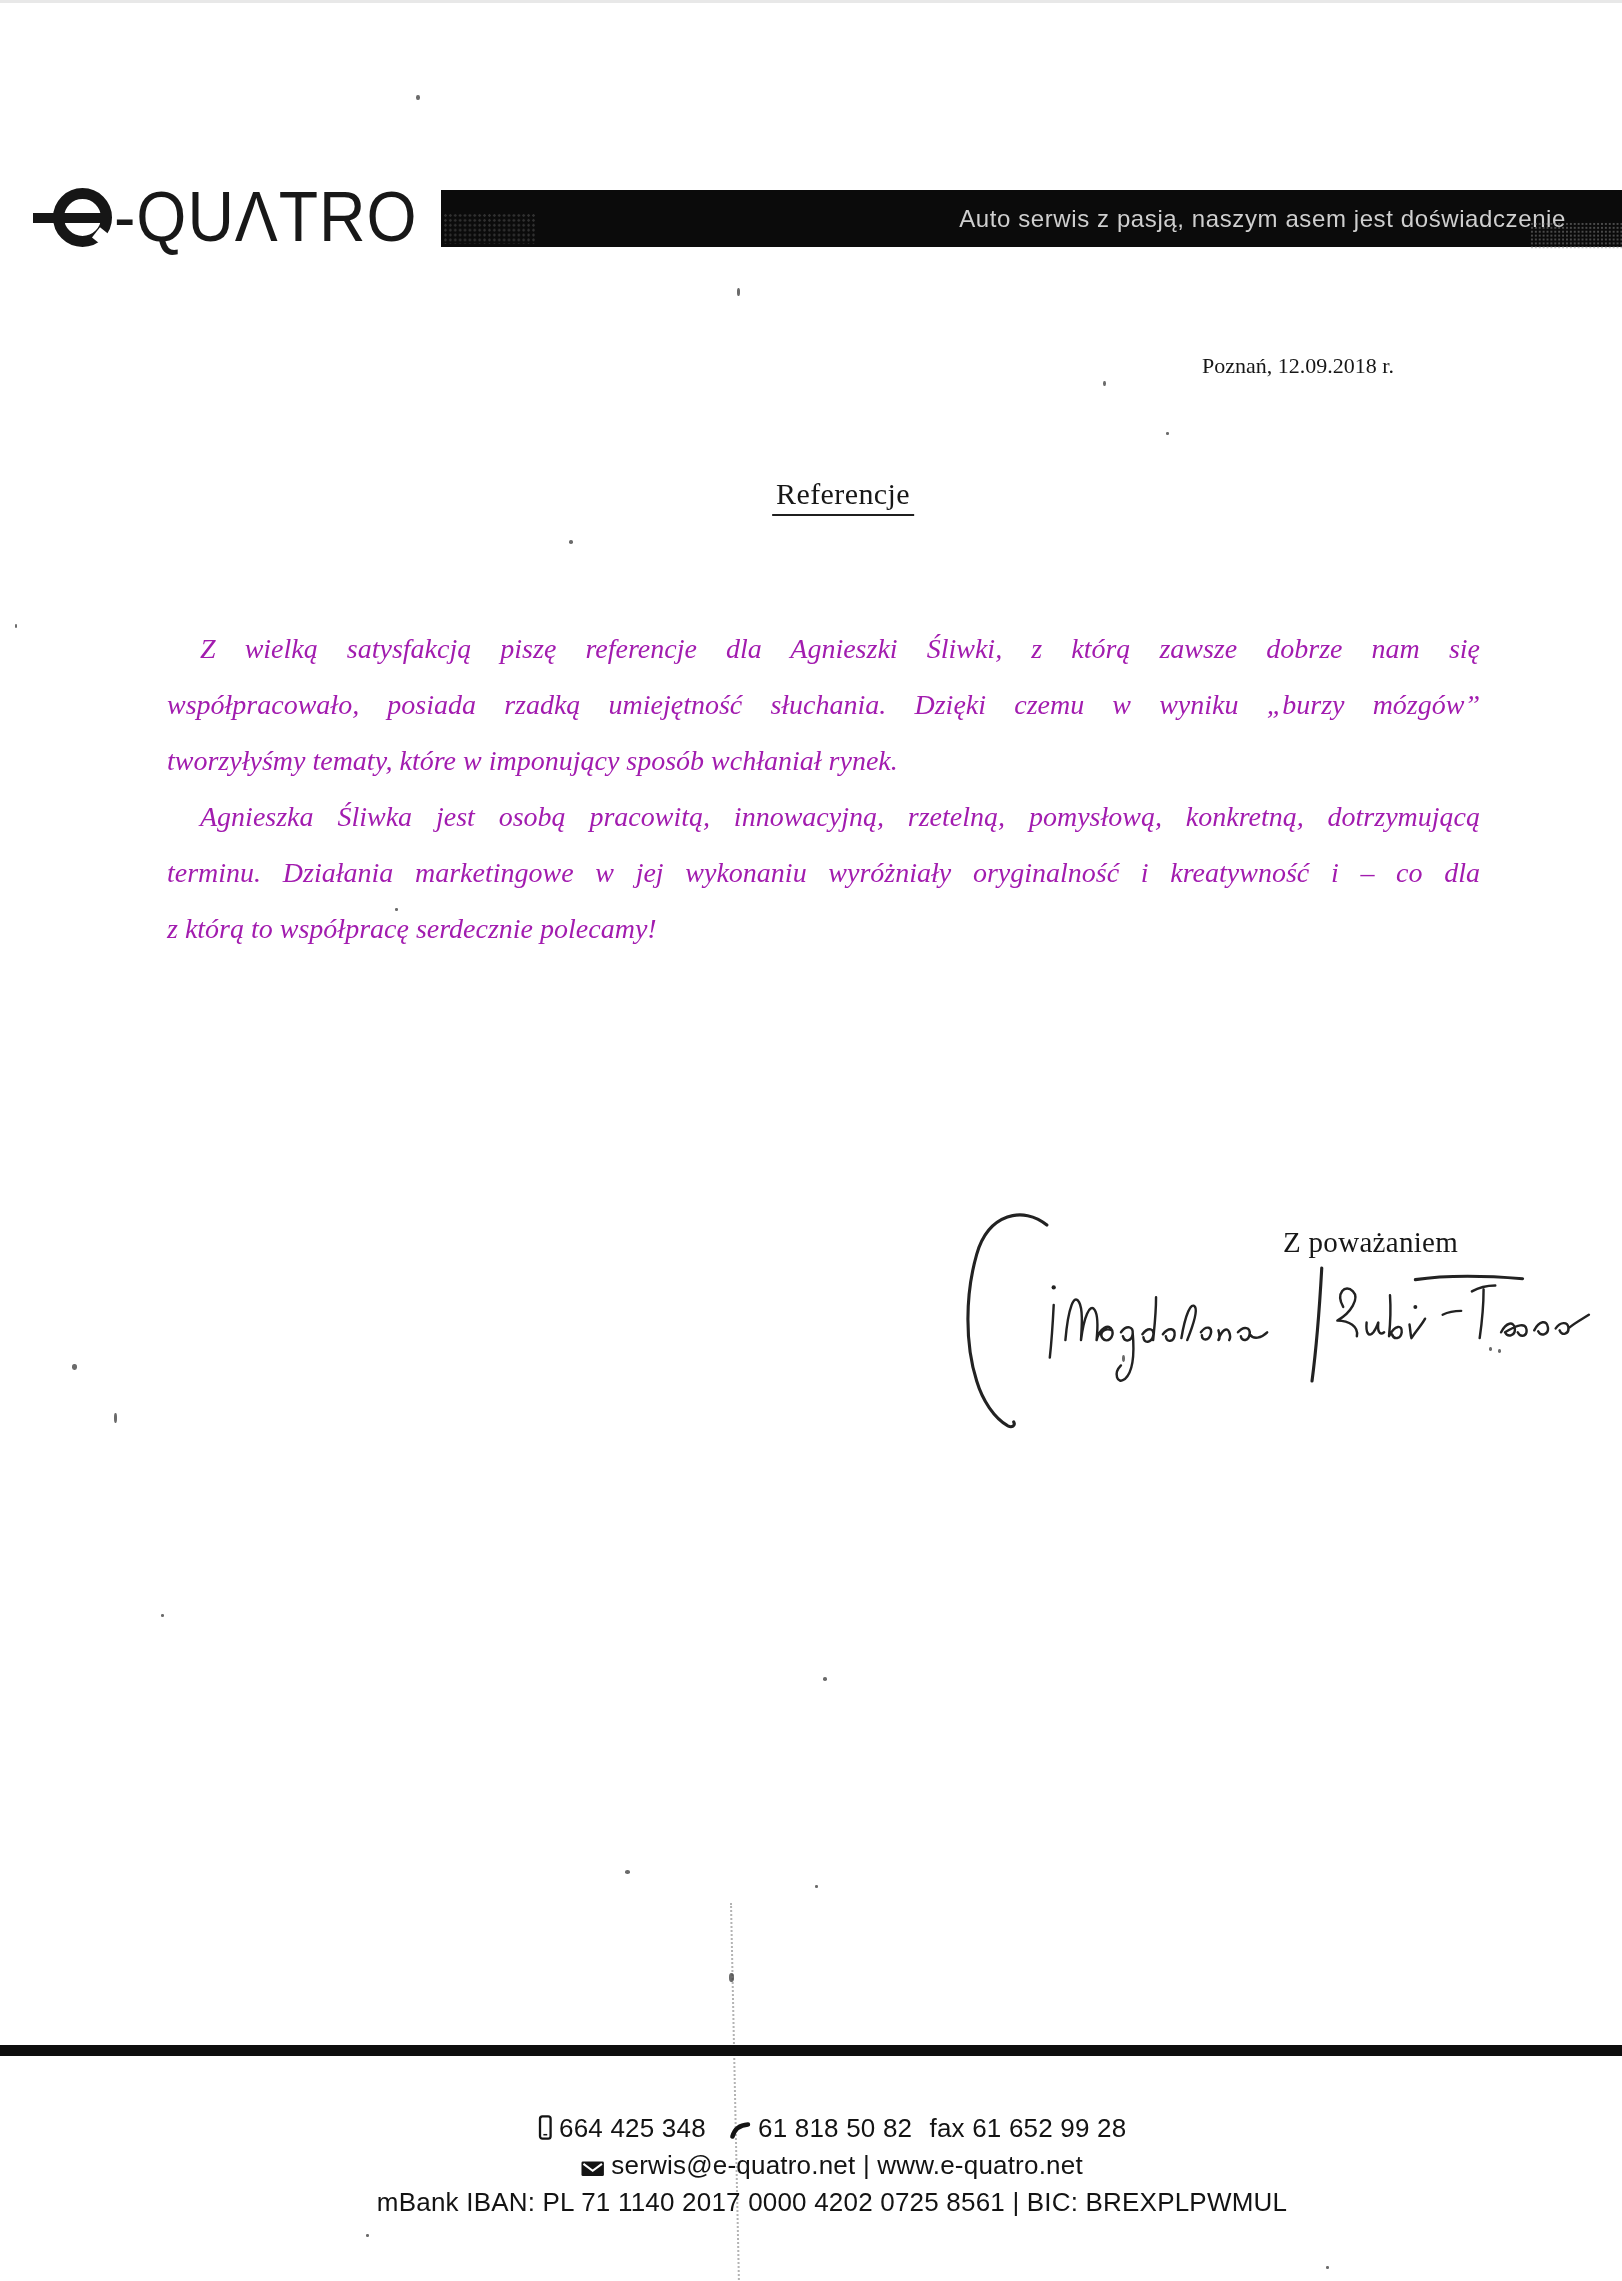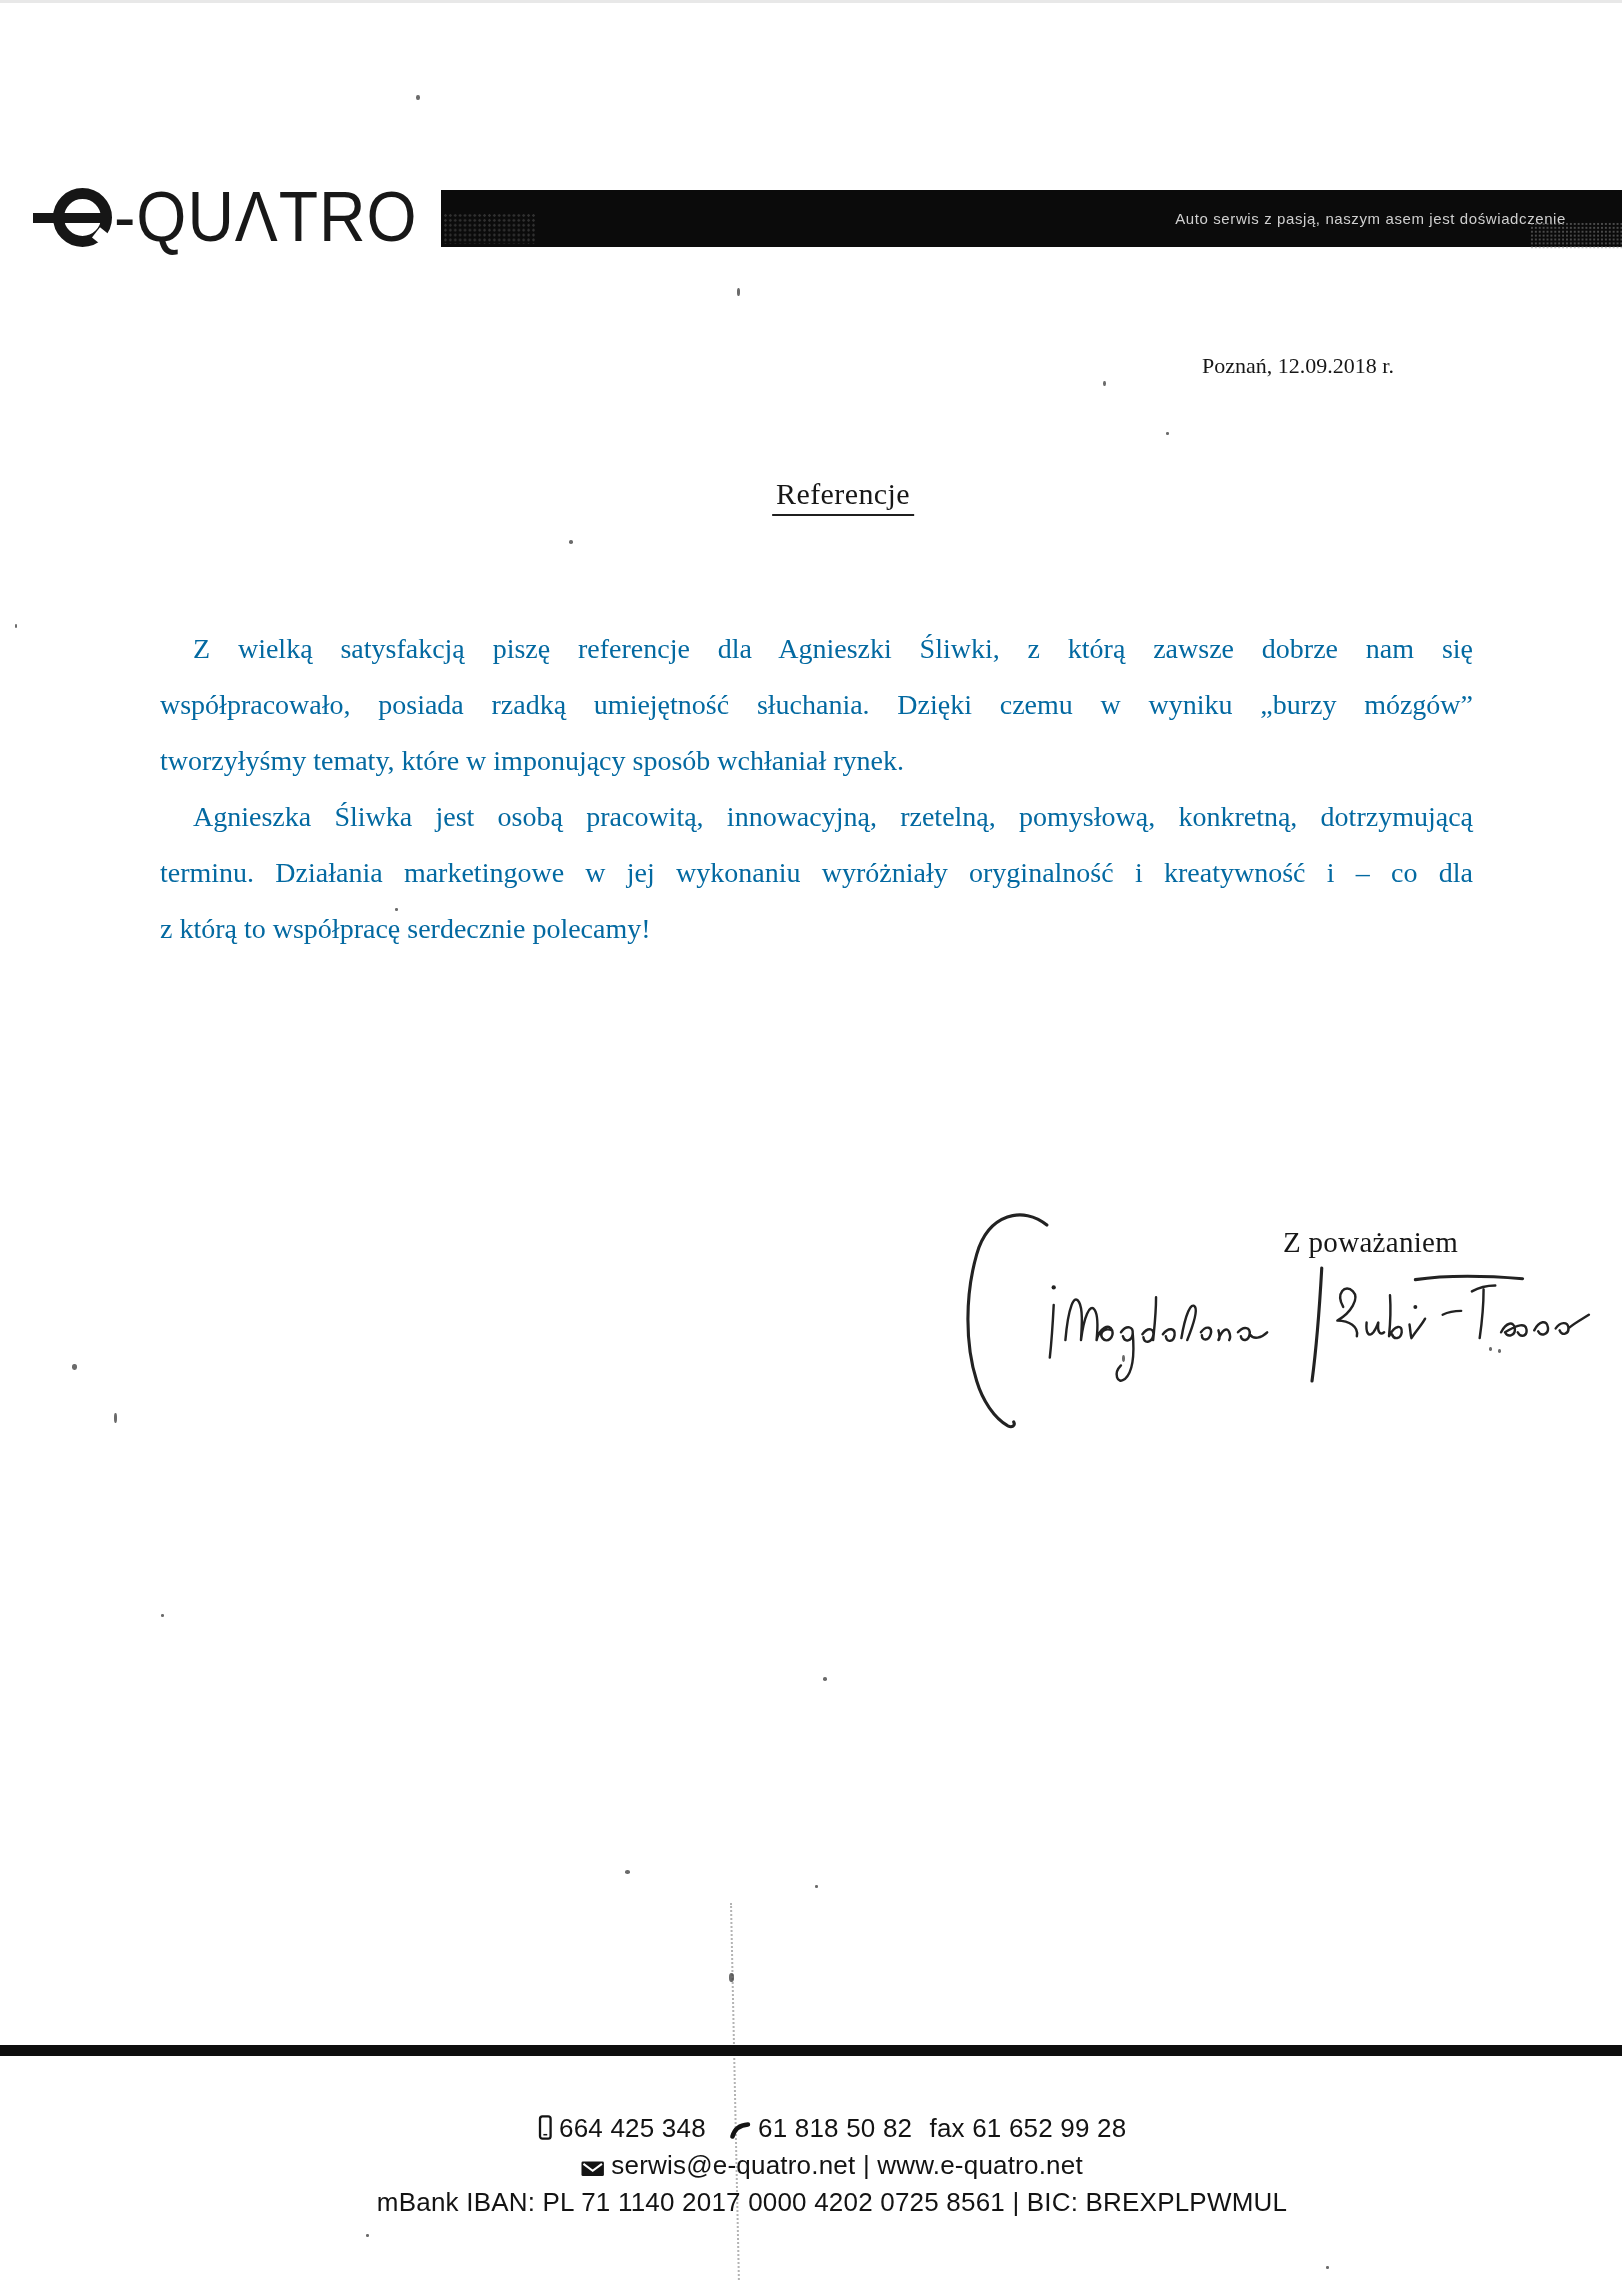--- a/index.html
+++ b/index.html
@@ -15,27 +15,27 @@
   .logo-e::before{content:"";position:absolute;left:-31px;top:13.7px;width:74px;height:10.7px;background:#161616;}
   .logo-e::after{content:"";position:absolute;right:-12.7px;bottom:-8.8px;width:19.5px;height:12.7px;background:#fff;transform:rotate(38deg);}
   .logo-rest{font-family:"Liberation Sans",sans-serif;font-size:70px;font-weight:500;
     letter-spacing:1px;color:#181818;line-height:59px;margin-left:2px;transform:scaleX(.92);transform-origin:left center;}
   .banner{position:absolute;left:441px;top:187px;right:0;height:57px;background:#0b0b0b;
     display:flex;align-items:center;justify-content:flex-end;padding-right:57px;box-sizing:border-box;}
   .banner::before{content:"";position:absolute;left:2px;top:23.4px;width:93px;height:31px;
     background-image:radial-gradient(circle,#777 1px,transparent 1.5px);background-size:4.9px 4.9px;opacity:.35;}
   .banner::after{content:"";position:absolute;right:0;bottom:-2px;width:93px;height:27px;
     background-image:radial-gradient(circle,#8a8a8a 1px,transparent 1.4px);background-size:3.9px 3.9px;opacity:.5;}
-  .tagline{font-family:"Liberation Sans",sans-serif;font-size:15px;color:#cfcfcf;letter-spacing:0.6px;}
+  .tagline{font-family:"Liberation Sans",sans-serif;font-size:24px;color:#cfcfcf;letter-spacing:0.6px;}
   
   .dateline{position:absolute;left:1202px;top:350px;font-size:22px;}
   .title{position:absolute;left:843px;top:474px;transform:translateX(-50%);
     font-size:30px;letter-spacing:0.4px;border-bottom:2.4px solid #1f1f1f;padding:0 3.9px 2.9px;}
-  .body{position:absolute;left:160px;top:618px;width:1313px;
-    font-size:28px;line-height:56px;color:#0369a1;}
+  .body{position:absolute;left:167px;top:618px;width:1313px;
+    font-size:28px;line-height:56px;color:#a21caf;font-style:italic;}
   .bline{width:100%;box-sizing:border-box;}
   .bline.j{text-align:justify;text-align-last:justify;}
   .bline.ind{padding-left:33px;}
   .closing{position:absolute;left:1283px;top:1223px;font-size:29px;letter-spacing:0.3px;}
   .signature{position:absolute;left:926px;top:1175px;width:696px;height:254px;pointer-events:none;}
   .signature path{fill:none;stroke:#222;stroke-width:2.5;stroke-linecap:round;stroke-linejoin:round;}
   .signature .thick{stroke-width:3.2;}
   
   .fold-line{position:absolute;left:730px;top:1900px;height:381px;width:0;
     border-left:2px dotted #9a9a9a;opacity:.75;transform:rotate(-1.2deg);transform-origin:top center;}

